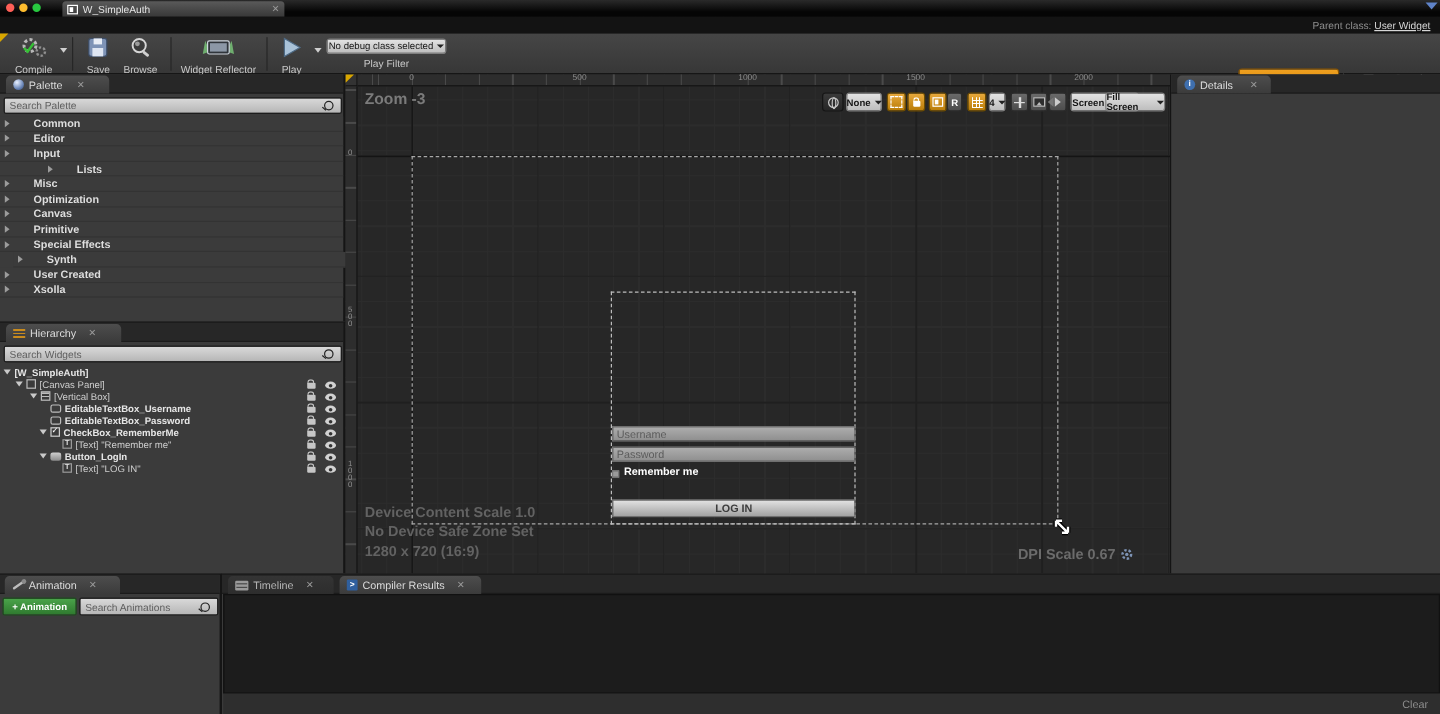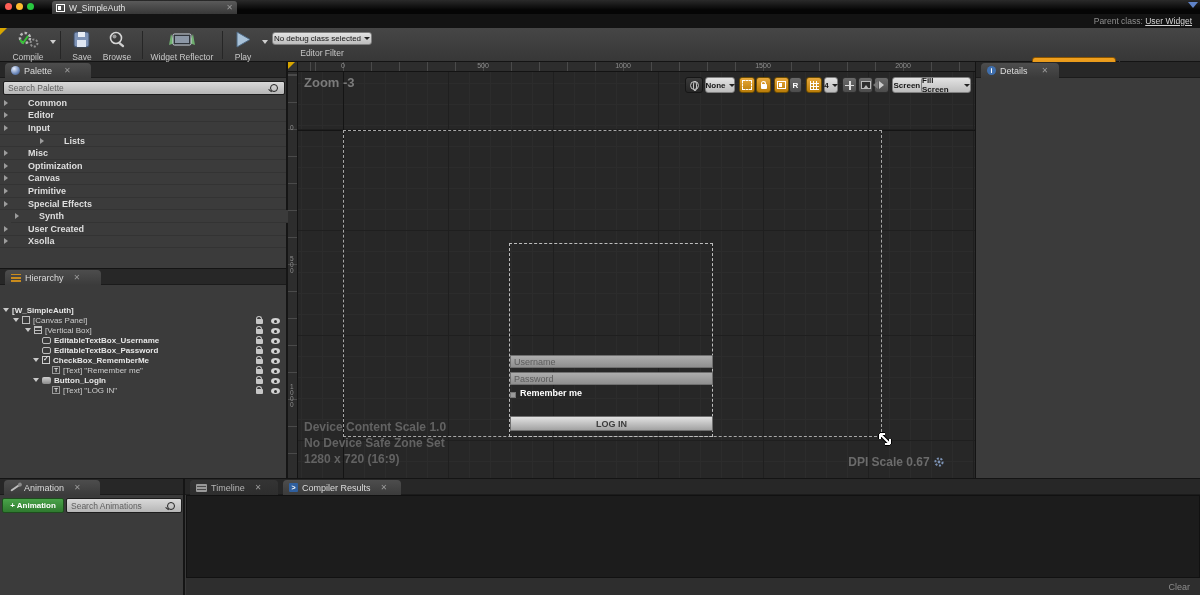--- a/index.html
+++ b/index.html
@@ -227,21 +227,21 @@
         <path d="M3 1 L16 8.5 L3 16 Z" fill="#a9c2d8" stroke="#4e6a85"></path>
       </svg>
       <div class="tb-label">Play</div>
     </div>
     <div class="abs caret-l" style="left:262px;top:12px;"></div>
 
     <div class="abs lightbtn" style="left:272px;top:4px;width:100px;height:13px;">
       <span>No debug class selected</span>
         <span class="caret-d"></span>
     </div>
-    <div class="abs tb-label" style="left:272px;top:20px;width:100px;">Editor Filter</div>
+    <div class="abs tb-label" style="left:272px;top:20px;width:100px;">Play Filter</div>
 
     <div id="designer-btn" class="abs">
       <svg width="16" height="13">
         <path d="M2 10 L12 2 L14 4 L4 12 Z" fill="none" stroke="#fff" stroke-width="1.4"></path>
         <path d="M11 1 L15 5" stroke="#ffe" stroke-width="1.4"></path>
       </svg>
       <span>Designer</span>
     </div>
     <div id="graph-group" class="abs">
       <span class="gsep">〉</span>
@@ -320,20 +320,24 @@
       </div>
   </div>
 
   <div id="hierarchy" class="abs panel">
     <div class="phdr">
       <div class="ptab" style="left:5px;width:96px;">
         <span class="ic-hier"></span>
         <span class="plabel">Hierarchy</span>
         <span class="closex" style="margin-left:6px;">✕</span>
       </div>
+    </div>
+    <div class="searchbox" style="left:3px;top:19px;width:282px;height:14px;">
+      <input placeholder="Search Widgets" style="">
+      <span class="mag"></span>
     </div>
 
     <div class="h-row" style="top:36px;padding-left:3px;">
       <span class="exp-d"></span>
       <span class="hlabel bold">[W_SimpleAuth]</span>
     </div>
     <div class="h-row" style="top:46px;padding-left:13px;">
       <span class="exp-d"></span>
       <span class="wicon ic-canvas"></span>
       <span class="hlabel dim">[Canvas Panel]</span>

